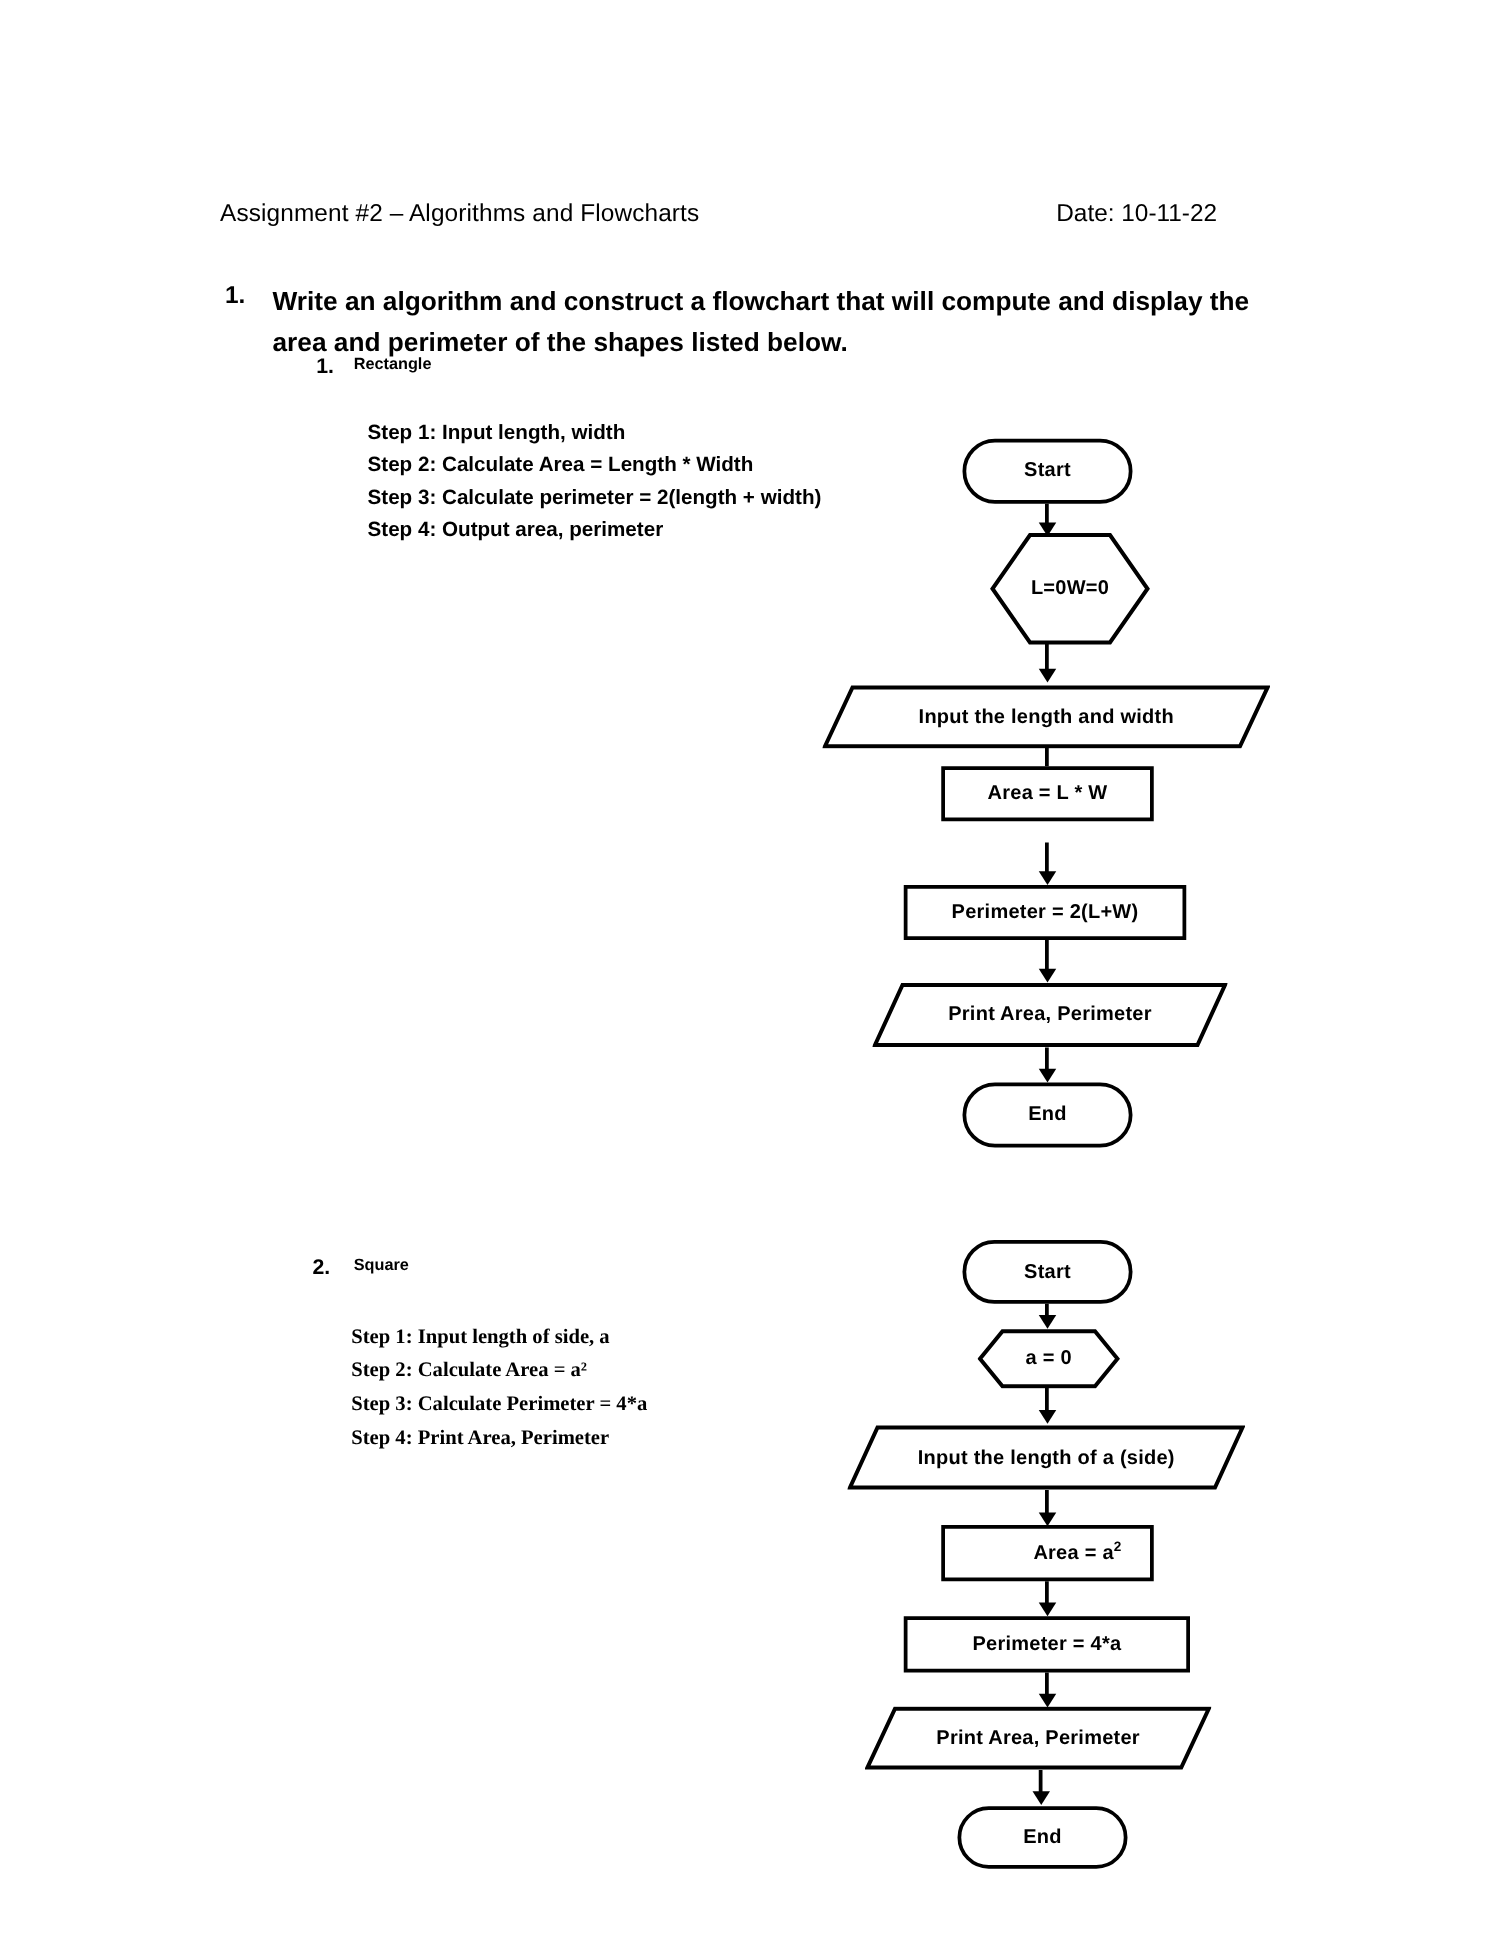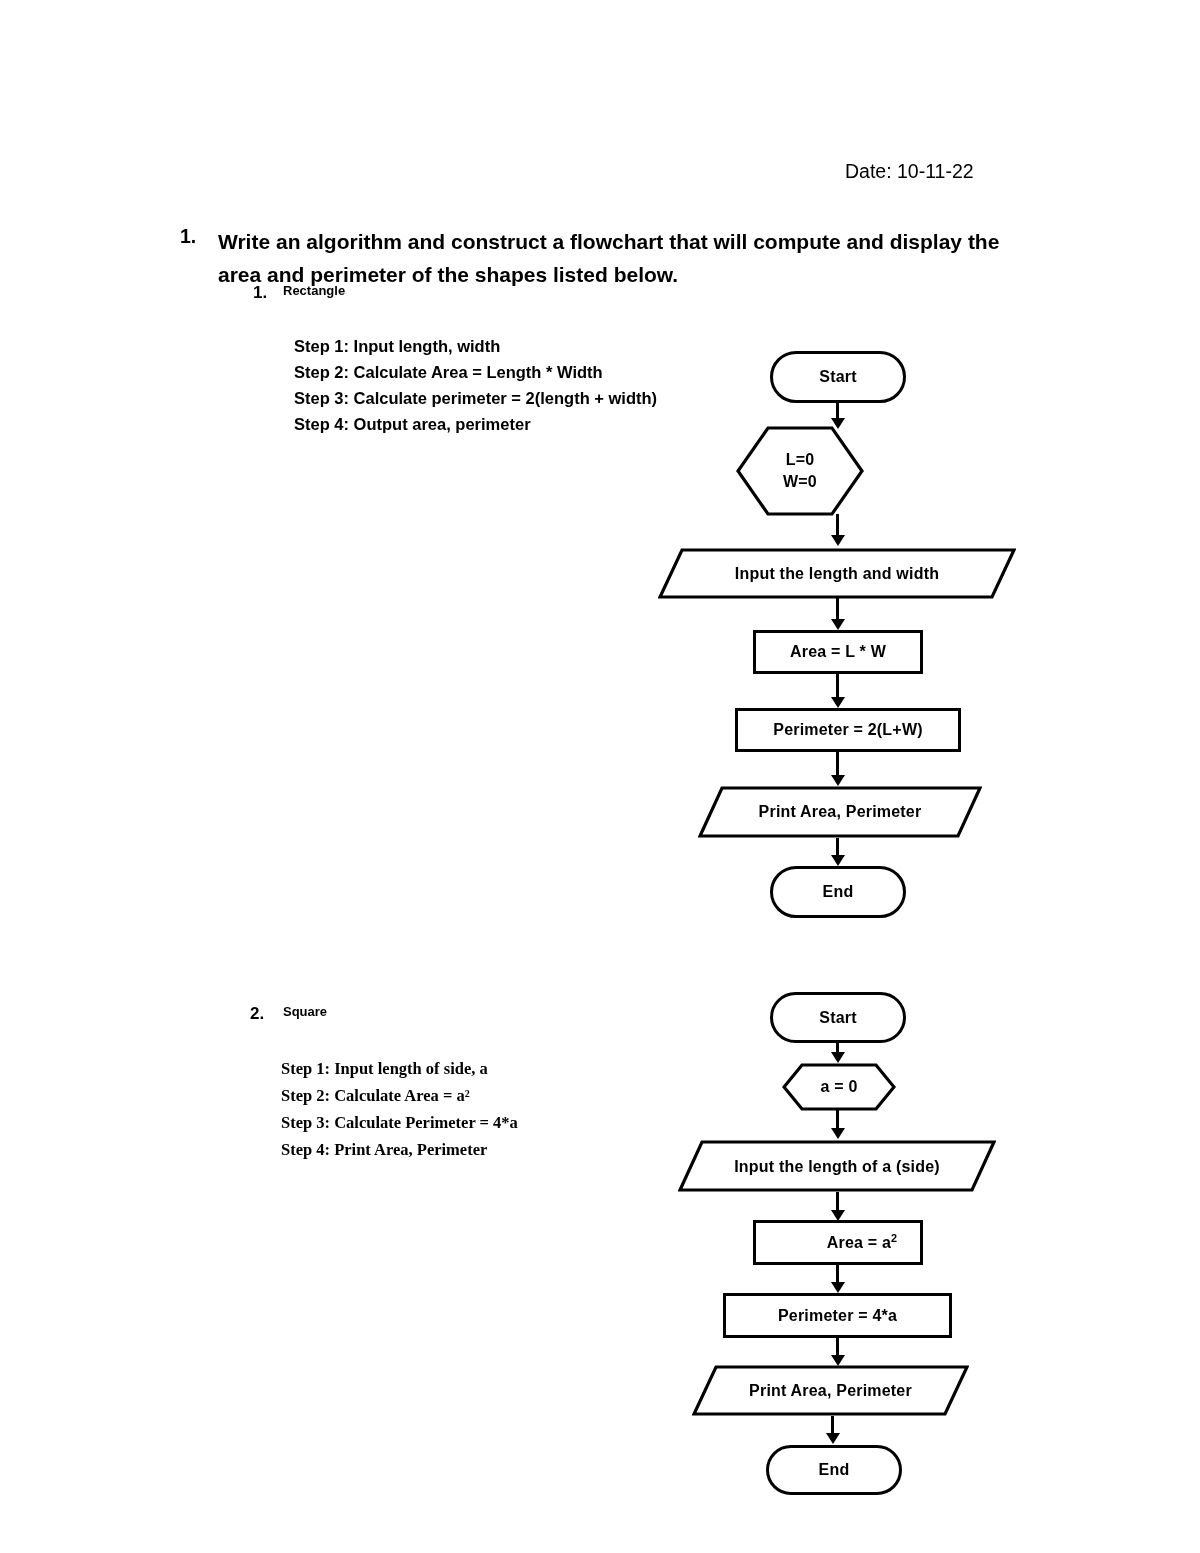--- a/index.html
+++ b/index.html
@@ -138,20 +138,21 @@
     border-left: 7px solid transparent;
     border-right: 7px solid transparent;
     border-top: 11px solid #000;
   }
 </style>
 </head>
 <body>
 
 <div class="page">
 
+  <div class="hdr-title">Assignment #2 – Algorithms and Flowcharts</div>
   <div class="hdr-date">Date: 10-11-22</div>
 
   <div class="q-num">1.</div>
   <div class="q-text">Write an algorithm and construct a flowchart that will compute and display the area and perimeter of the shapes listed below.</div>
 
   <div class="sub-num" style="left:253px; top:283px;">1.</div>
   <div class="sub-label" style="left:283px; top:283px;">Rectangle</div>
 
   <div class="steps" style="left:294px; top:333px;">
     <div>Step 1: Input length, width</div>
@@ -161,46 +162,46 @@
   </div>
 
   <div class="fc">
 
     <div class="node terminal" style="left:770px; top:351px; width:136px; height:52px;">
       <span>Start</span>
     </div>
     <div class="connector" style="left:836px; top:403px; height:21px;"></div>
     <div class="arrowhead" style="left:831px; top:418px;"></div>
 
-    <div class="node hexagon" style="left:736px; top:426px; width:128px; height:90px; flex-direction:column;">
+    <div class="node hexagon" style="left:792px; top:426px; width:128px; height:90px; flex-direction:row;">
       <svg width="128" height="90" viewBox="0 0 128 90">
         <polygon points="32,2 96,2 126,45 96,88 32,88 2,45" fill="#ffffff" stroke="#000000" stroke-width="3.2"></polygon>
       </svg>
       <span class="hx-label">L=0</span>
       <span class="hx-label">W=0</span>
     </div>
     <div class="connector" style="left:836px; top:514px; height:26px;"></div>
     <div class="arrowhead" style="left:831px; top:535px;"></div>
 
     <div class="node parallelogram" style="left:658px; top:548px; width:358px; height:51px;">
       <svg width="358" height="51" viewBox="0 0 358 51">
         <polygon points="24,2 356,2 334,49 2,49" fill="#ffffff" stroke="#000000" stroke-width="3.2"></polygon>
       </svg>
       <span class="pg-label">Input the length and width</span>
     </div>
     <div class="connector" style="left:836px; top:598px; height:27px;"></div>
     <div class="arrowhead" style="left:831px; top:619px;"></div>
 
-    <div class="node process" style="left:753px; top:630px; width:170px; height:44px;">
+    <div class="node process" style="left:753px; top:613px; width:170px; height:44px;">
       <span>Area = L * W</span>
     </div>
     <div class="connector" style="left:836px; top:674px; height:28px;"></div>
     <div class="arrowhead" style="left:831px; top:697px;"></div>
 
-    <div class="node process" style="left:723px; top:708px; width:226px; height:44px;margin-left:12px;">
+    <div class="node process" style="left:723px; top:708px; width:226px; height:44px;">
       <span>Perimeter = 2(L+W)</span>
     </div>
     <div class="connector" style="left:836px; top:752px; height:28px;"></div>
     <div class="arrowhead" style="left:831px; top:775px;"></div>
 
     <div class="node parallelogram" style="left:698px; top:786px; width:284px; height:52px;">
       <svg width="284" height="52" viewBox="0 0 284 52">
         <polygon points="24,2 282,2 260,50 2,50" fill="#ffffff" stroke="#000000" stroke-width="3.2"></polygon>
       </svg>
       <span class="pg-label">Print Area, Perimeter</span>

